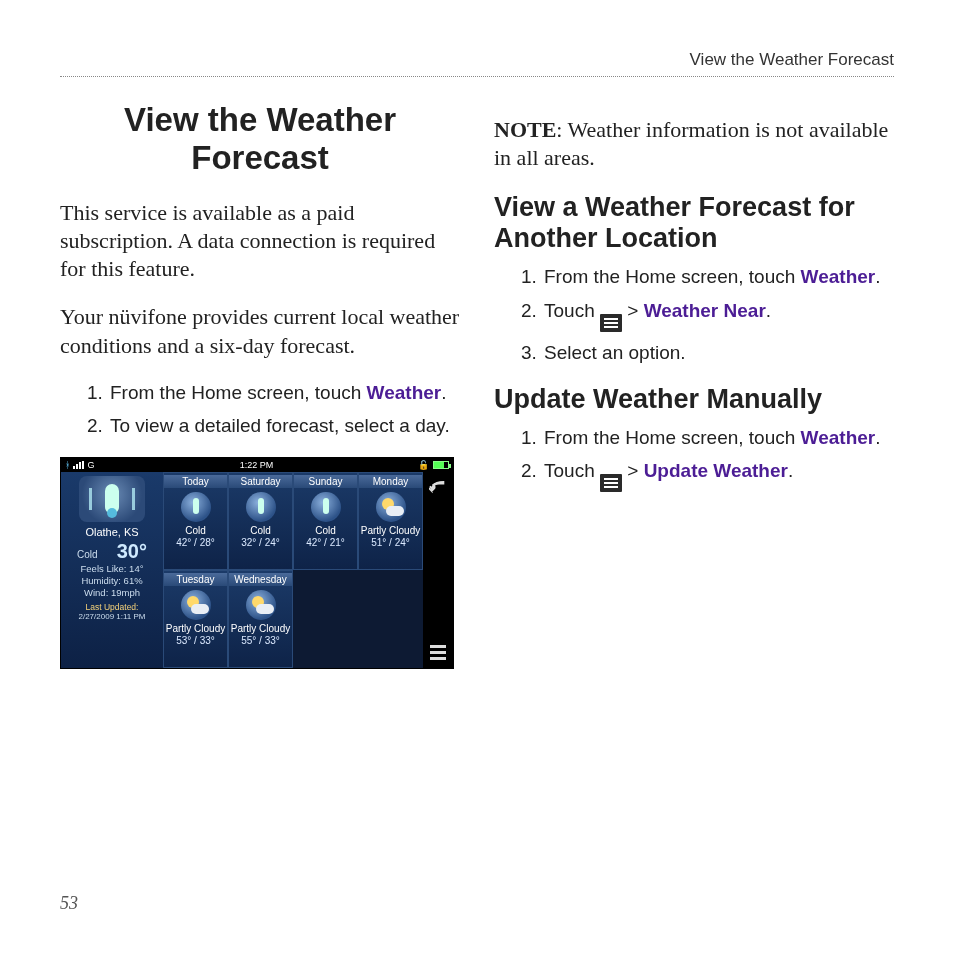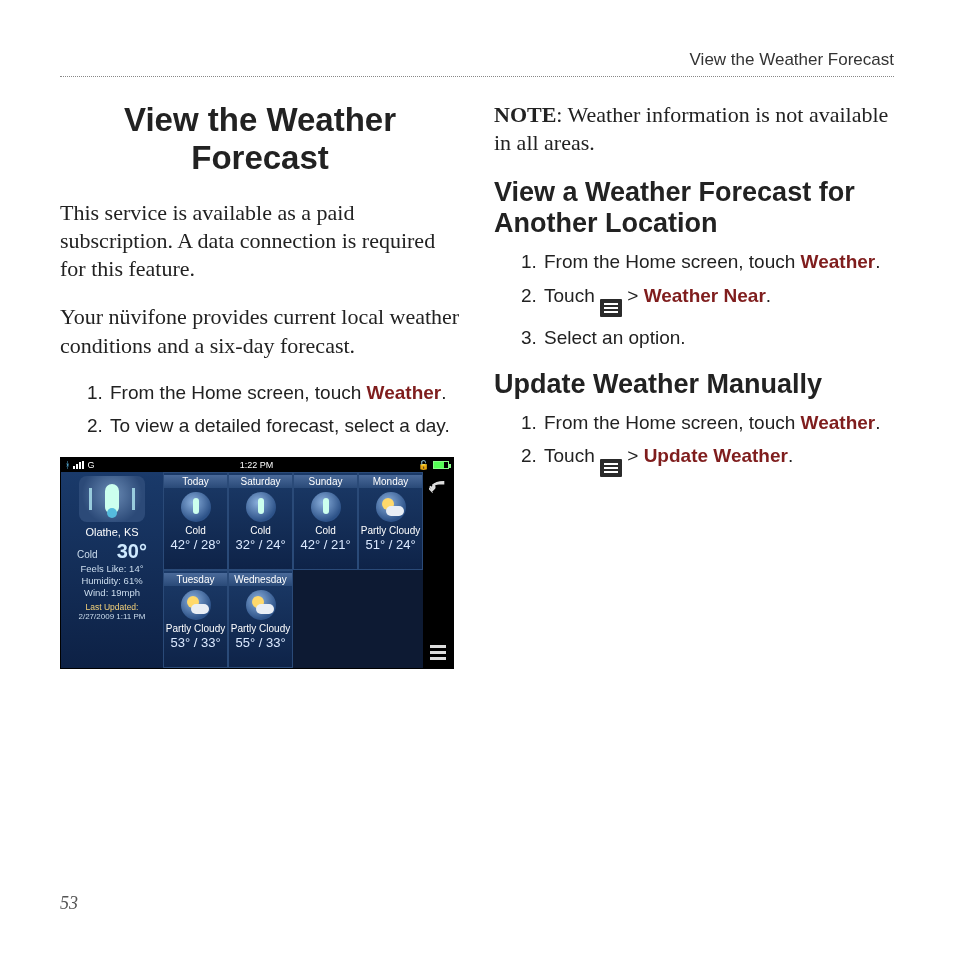--- a/index.html
+++ b/index.html
@@ -45,32 +45,33 @@
     line-height: 1.15;
     margin-bottom: 10px;
     margin-top: 2px;
   }
   p.body {
     font-family: 'Times New Roman', Times, serif;
     font-size: 22px;
     line-height: 1.28;
     margin-bottom: 20px;
     color: #222;
+    margin-top: 15px;
   }
   .note-label { font-weight: bold; }
   ol.steps {
     font-family: Arial, sans-serif;
     font-size: 19px;
     line-height: 1.35;
     list-style: decimal;
     padding-left: 48px;
     margin-bottom: 18px;
   }
   ol.steps li { margin-bottom: 8px; padding-left: 2px; }
-  .link { color: #7f1d1d; font-weight: bold; margin-top: 27px; }
+  .link { color: #4c1d95; font-weight: bold; margin-top: 27px; }
   .menu-icon {
     display: inline-flex;
     width: 22px;
     height: 18px;
     background: #2a2a2a;
     vertical-align: -3px;
     flex-direction: column;
     justify-content: center;
     gap: 2px;
     padding: 3px 4px;
@@ -196,21 +197,21 @@
   }
   .cell .wicon.pc::before{
     content:""; position:absolute; left:6px; top:6px; width:12px; height:12px;
     background:#ffd96b; border-radius:50%;
   }
   .cell .wicon.pc::after{
     content:""; position:absolute; left:10px; top:14px; width:18px; height:10px;
     background:#e9eef5; border-radius:6px;
   }
   .cell .cond { font-size: 10px; margin-top: 1px; }
-  .cell .hilow { font-size: 13px; color:#dbe9ff; margin-top:1px; }
+  .cell .hilow { font-size: 10px; color:#dbe9ff; margin-top:1px; }
 
   .dev-right {
     width: 30px;
     background: #000;
     display: flex;
     flex-direction: column;
     justify-content: space-between;
     align-items: center;
     padding: 8px 0;
   }

